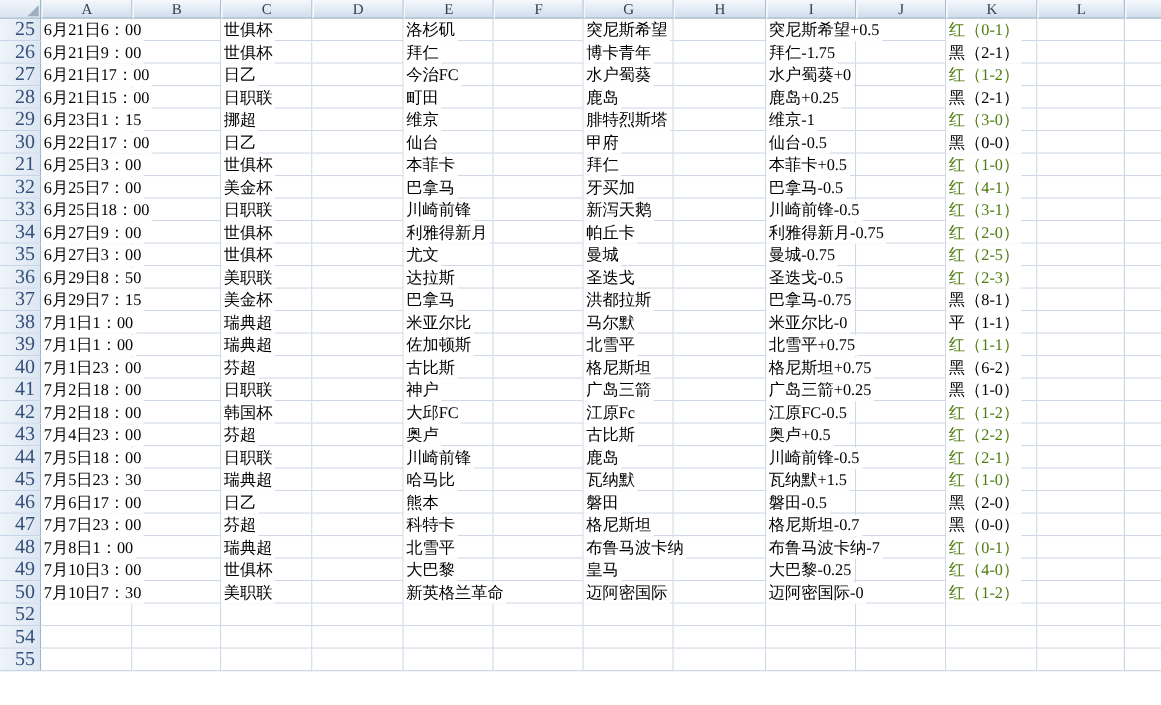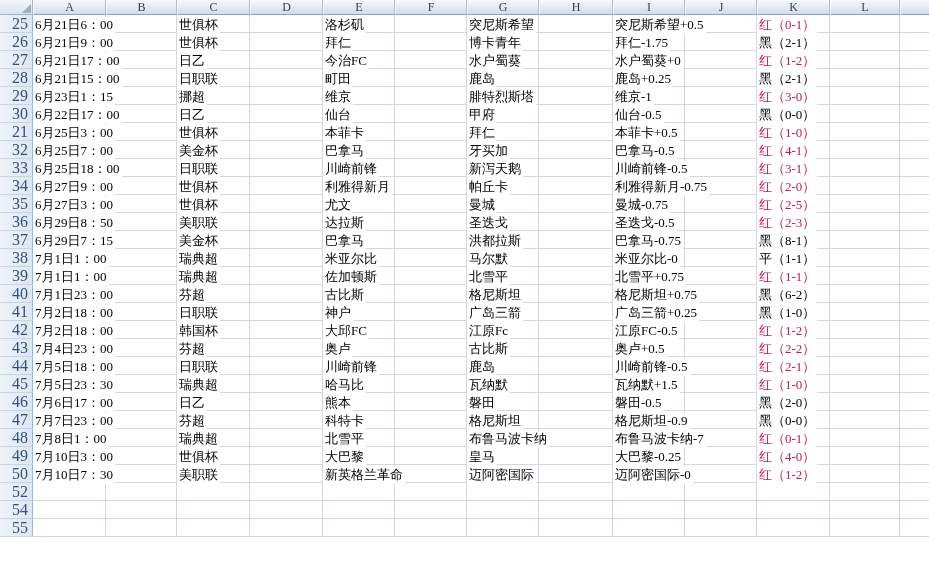--- a/index.html
+++ b/index.html
@@ -47,21 +47,21 @@
   .c0{width:73px}.c1{width:71px}.c2{width:73px}.c3{width:73px}.c4{width:72px}
   .c5{width:72px}.c6{width:72px}.c7{width:74px}.c8{width:72px}.c9{width:72px}
   .c10{width:73px}.c11{width:70px}.c12{width:29px}
   
   .t {
     position:relative; z-index:2; display:inline-block; white-space:nowrap;
     background:#fff; height:17px; line-height:16px; padding:0 2px;
     font-size:13px; color:#000000;
   }
   .t:empty { display:none; }
-  .t.red { color:#be185d; }
+  .t.red { color:#4d7c0f; }
 </style>
 </head>
 <body>
 
 <div class="sheet">
   <div class="hrow">
     <div class="corner">
       <div class="tri"></div>
     </div>
 
@@ -435,21 +435,21 @@
       <div class="row">
         <div class="rh"><span>47</span></div>
         <div class="cell c0"><span class="t">7月7日23：00</span></div>
         <div class="cell c1"></div>
         <div class="cell c2"><span class="t">芬超</span></div>
         <div class="cell c3"></div>
         <div class="cell c4"><span class="t">科特卡</span></div>
         <div class="cell c5"></div>
         <div class="cell c6"><span class="t">格尼斯坦</span></div>
         <div class="cell c7"></div>
-        <div class="cell c8"><span class="t">格尼斯坦-0.9</span></div>
+        <div class="cell c8"><span class="t">格尼斯坦-0.7</span></div>
         <div class="cell c9"></div>
         <div class="cell c10"><span class="t">黑（0-0）</span></div>
         <div class="cell c11"></div>
         <div class="cell c12 partial"></div>
       </div>
       <div class="row">
         <div class="rh"><span>48</span></div>
         <div class="cell c0"><span class="t">7月8日1：00</span></div>
         <div class="cell c1"></div>
         <div class="cell c2"><span class="t">瑞典超</span></div>

